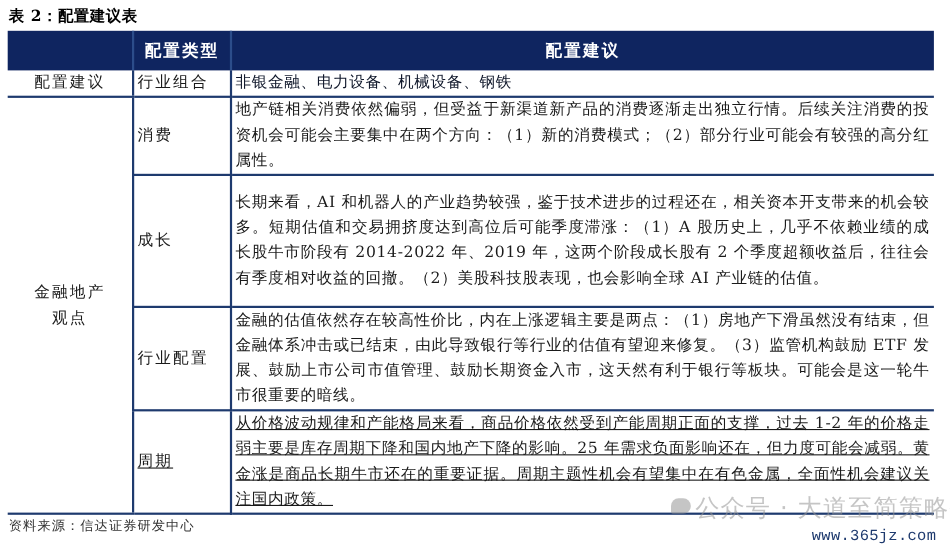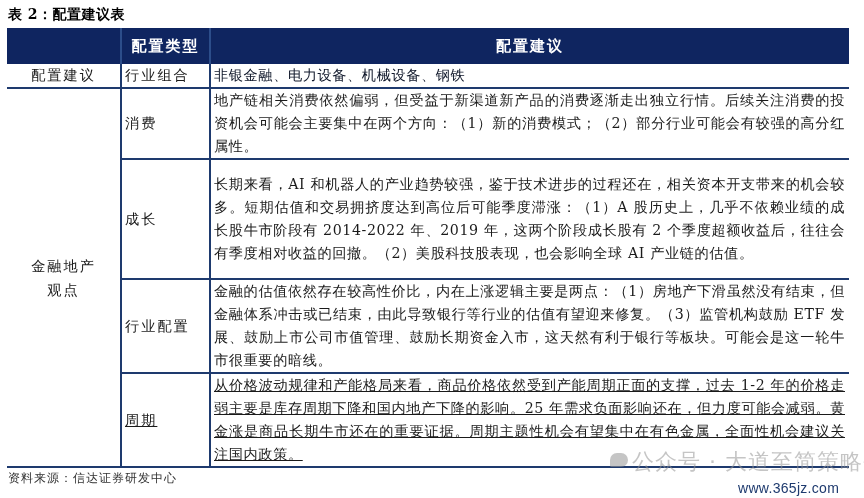--- a/index.html
+++ b/index.html
@@ -51,21 +51,21 @@
       font-size: 22px; color: rgba(150,150,150,0.55);
       letter-spacing: 1px; white-space: nowrap;
     }
     .wm-icon {
       display: inline-block; width: 18px; height: 14px;
       background: rgba(150,150,150,0.55); border-radius: 9px 9px 9px 2px;
       margin-right: 4px; vertical-align: 2px;
     }
     .site {
       position: absolute; left: 738px; top: 480px;
-      font-family: Liberation Sans, sans-serif;
+      font-family: Liberation Mono, monospace;
       font-size: 14px; color: #1e3a6e; letter-spacing: 0.3px;
     }
   </style>
 </head>
 <body>
 
 <div class="title">表 2：配置建议表</div>
 
 <table class="main">
   <colgroup>

